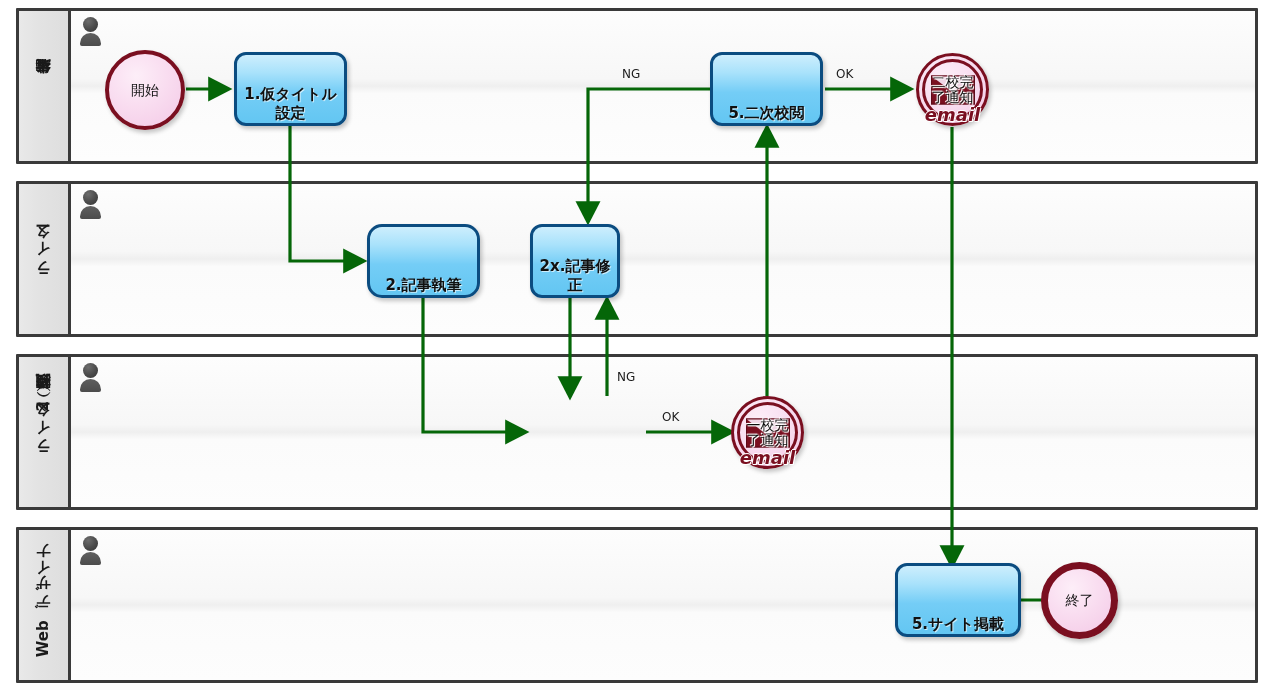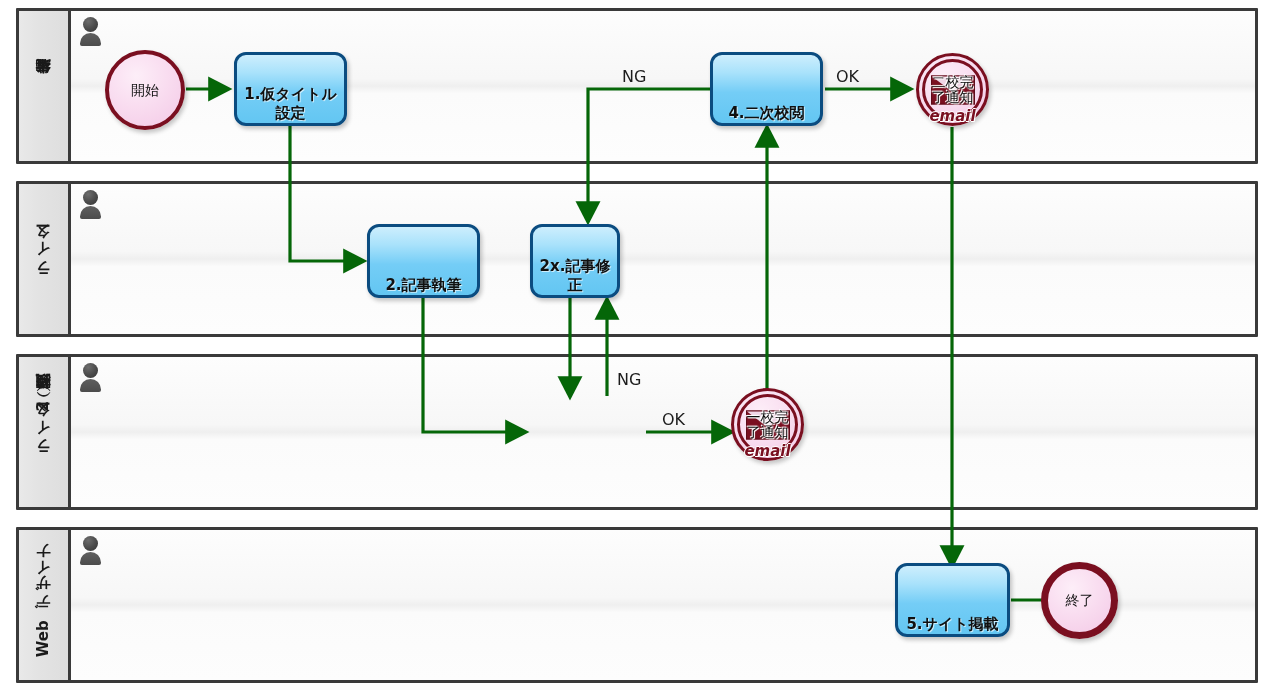--- a/index.html
+++ b/index.html
@@ -170,40 +170,40 @@
     white-space: pre-line;
     text-shadow: 0 0 2px #fff, 0 0 2px #fff, 1px 1px 0 #fff, -1px -1px 0 #fff;
     font-family: "DejaVu Sans", "Liberation Sans", sans-serif;
   }
   .msg-caption {
     position: absolute;
     left: 50%;
     bottom: -2px;
     transform: translateX(-50%);
     z-index: 4;
-    font-size: 15px;
+    font-size: 18px;
     font-weight: bold;
     font-style: italic;
     color: #7a0f20;
     text-shadow: 1px 1px 0 #fff, -1px 0 0 #fff, 0 -1px 0 #fff, 0 1px 0 #fff;
     font-family: "DejaVu Sans", "Liberation Sans", sans-serif;
   }
 
   
   #flows {
     position: absolute;
     left: 0; top: 0;
     width: 1273px;
     height: 693px;
     pointer-events: none;
     z-index: 5;
   }
   .flow-label {
     position: absolute;
-    font-size: 16px;
+    font-size: 12px;
     color: #1c1c1c;
     font-family: "DejaVu Sans", "Liberation Sans", sans-serif;
     z-index: 6;
     white-space: nowrap;
   }
 </style>
 </head>
 <body>
 
 <div id="canvas">
@@ -287,38 +287,38 @@
 
   <div class="event start" style="left:105px; top:50px; width:80px; height:80px; z-index:7;">
     <div class="event-label">開始</div>
   </div>
 
   <div class="task" style="left:234px; top:52px; width:113px; height:74px; z-index:7;">
     <div class="task-label">1.仮タイトル
 設定</div>
   </div>
 
-  <div class="task" style="left:367px; top:224px; width:113px; height:74px; z-index:7;">
+  <div class="task" style="left:367px; top:224px; width:113px; height:74px; z-index:7;border-radius:15px;">
     <div class="task-label">2.記事執筆</div>
   </div>
 
   <div class="task" style="left:530px; top:224px; width:90px; height:74px; z-index:7;">
     <div class="task-label">2x.記事修正</div>
   </div>
 
 
   <div class="task" style="left:710px; top:52px; width:113px; height:74px; z-index:7;">
-    <div class="task-label">4.二次校閲</div>
-  </div>
-
-  <div class="task" style="left:895px; top:563px; width:115px; height:74px; z-index:7;">
+    <div class="task-label">5.二次校閲</div>
+  </div>
+
+  <div class="task" style="left:895px; top:563px; width:126px; height:74px; z-index:7;">
     <div class="task-label">5.サイト掲載</div>
   </div>
 
-  <div class="event message" style="left:731px; top:388px; width:73px; height:73px; z-index:8;">
+  <div class="event message" style="left:731px; top:396px; width:73px; height:73px; z-index:8;">
     <div class="inner-ring"></div>
     <div class="envelope"></div>
     <div class="msg-text">一校完
 了通知</div>
     <div class="msg-caption">email</div>
   </div>
 
   <div class="event message" style="left:916px; top:53px; width:73px; height:73px; z-index:8;">
     <div class="inner-ring"></div>
     <div class="envelope"></div>

